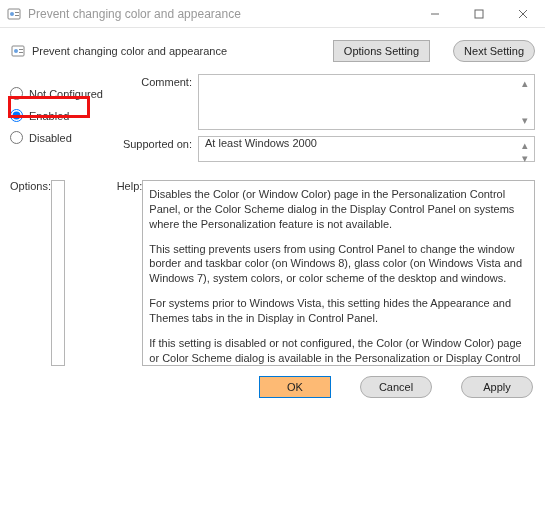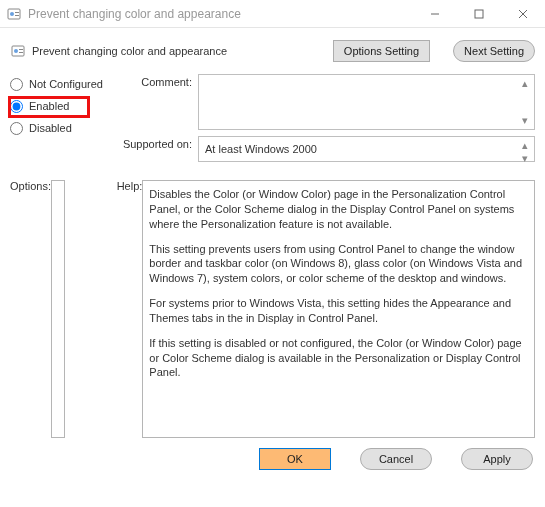--- a/index.html
+++ b/index.html
@@ -83,21 +83,21 @@
     margin-top: 6px;
     display:flex;
     gap: 10px;
   }
   .radio-col {
     width: 100px;
     padding-top: 4px;
     position: relative;
   }
   .radio-item {
-    display:flex; align-items:flex-start;
+    display:flex; align-items:flex-end;
     height: 22px;
     font-size: 11px;
     color: #333;
     cursor: pointer;
   }
   .radio-item input { margin: 0 6px 0 0; }
   .highlight-box {
     position:absolute;
     left: -2px;
     top: 22px;
@@ -130,21 +130,21 @@
   }
   .vscroll-stub {
     position:absolute; right:2px; top:2px; bottom:2px;
     width:10px;
     display:flex; flex-direction:column; justify-content:space-between;
     color:#888;
   }
   .supported-box {
     border: 1px solid #bfbfbf;
     height: 26px;
-    display:flex; align-items:center;
+    display:flex; 
     padding: 0 6px;
     font-size: 11px;
     background: #fff;
     position: relative;
   }
   .lower {
     margin-top: 18px;
     display:flex;
     gap: 12px;
   }
@@ -153,21 +153,21 @@
   }
   .panel.options { width: 258px; }
   .panel.help { flex: 1 1 auto; }
   .panel-label {
     font-size: 11px;
     color: #333;
     margin-bottom: 4px;
   }
   .panel-box {
     border: 1px solid #b5b5b5;
-    height: 258px;
+    height: 186px;
     padding: 6px 6px;
     font-size: 11px;
     line-height: 1.35;
     overflow: hidden;
     background: #fff;
     color: #333;
   }
   .panel-box p { margin: 0 0 10px 0; }
   .footer {
     display:flex;

